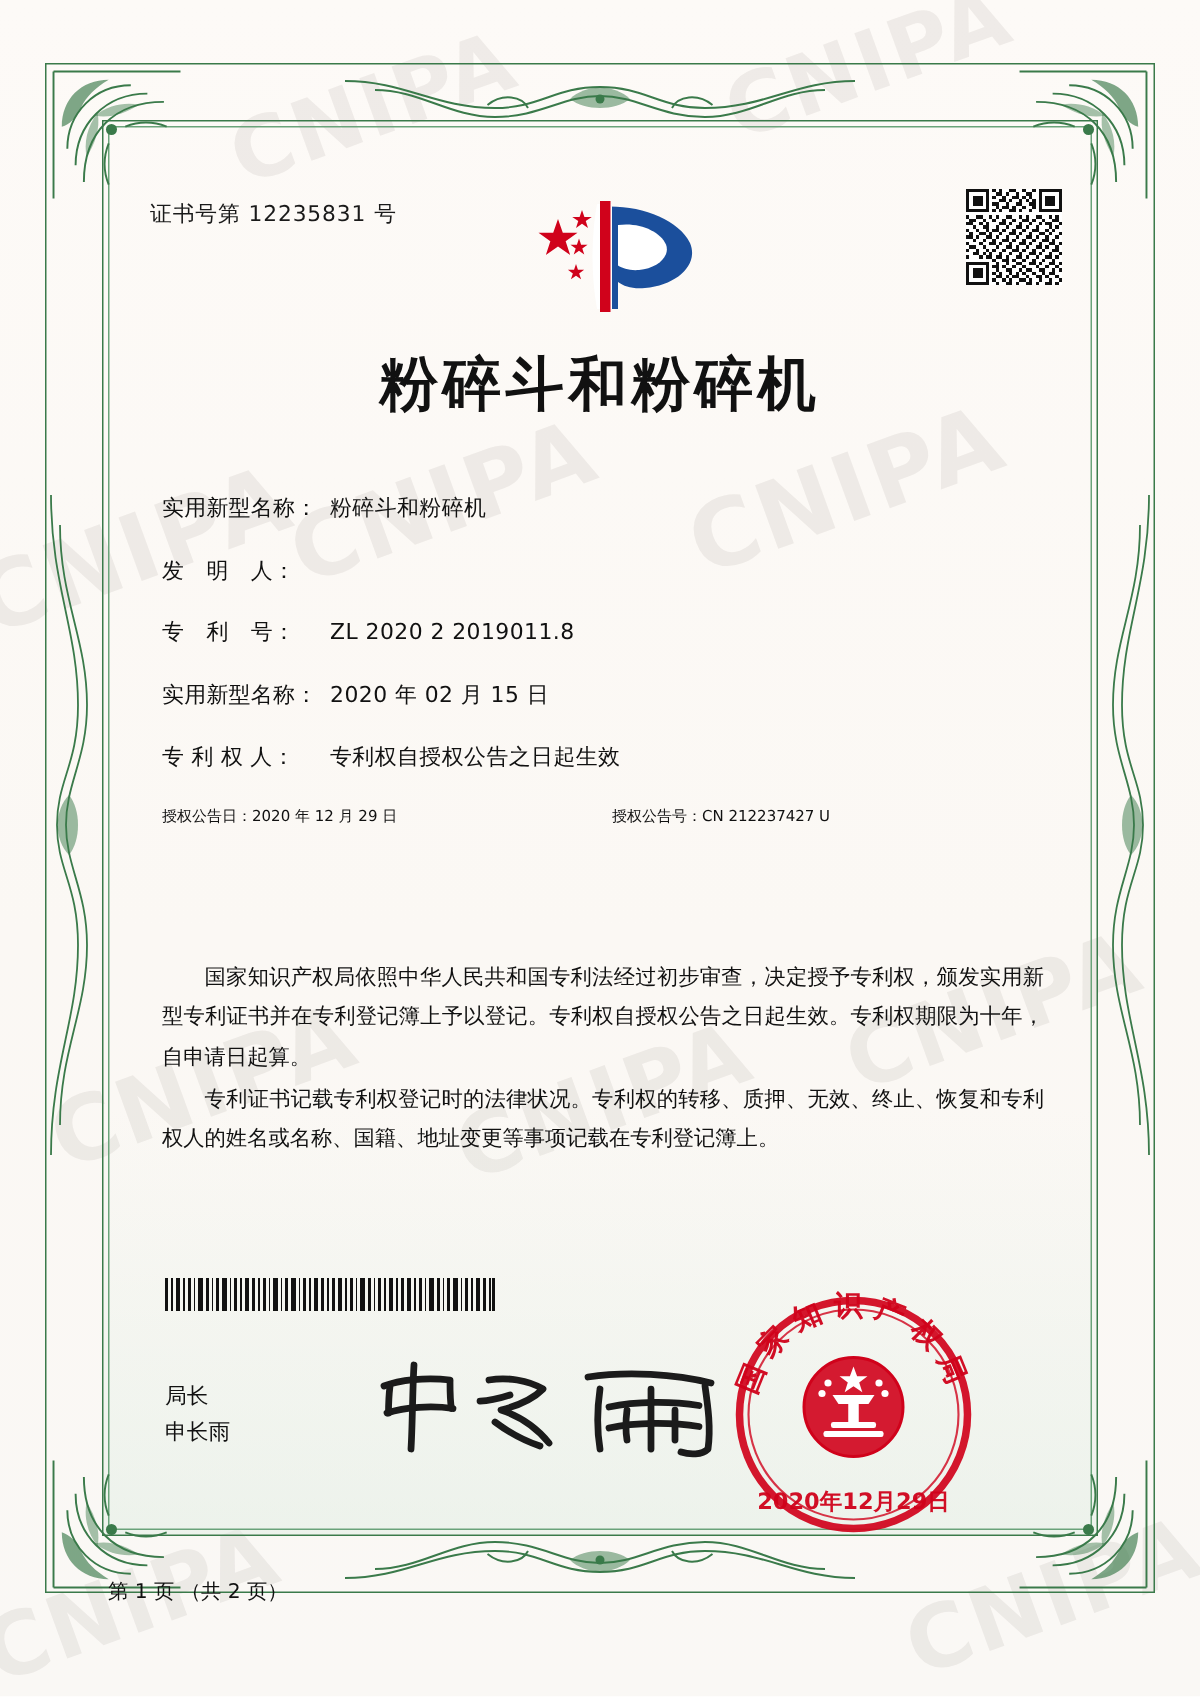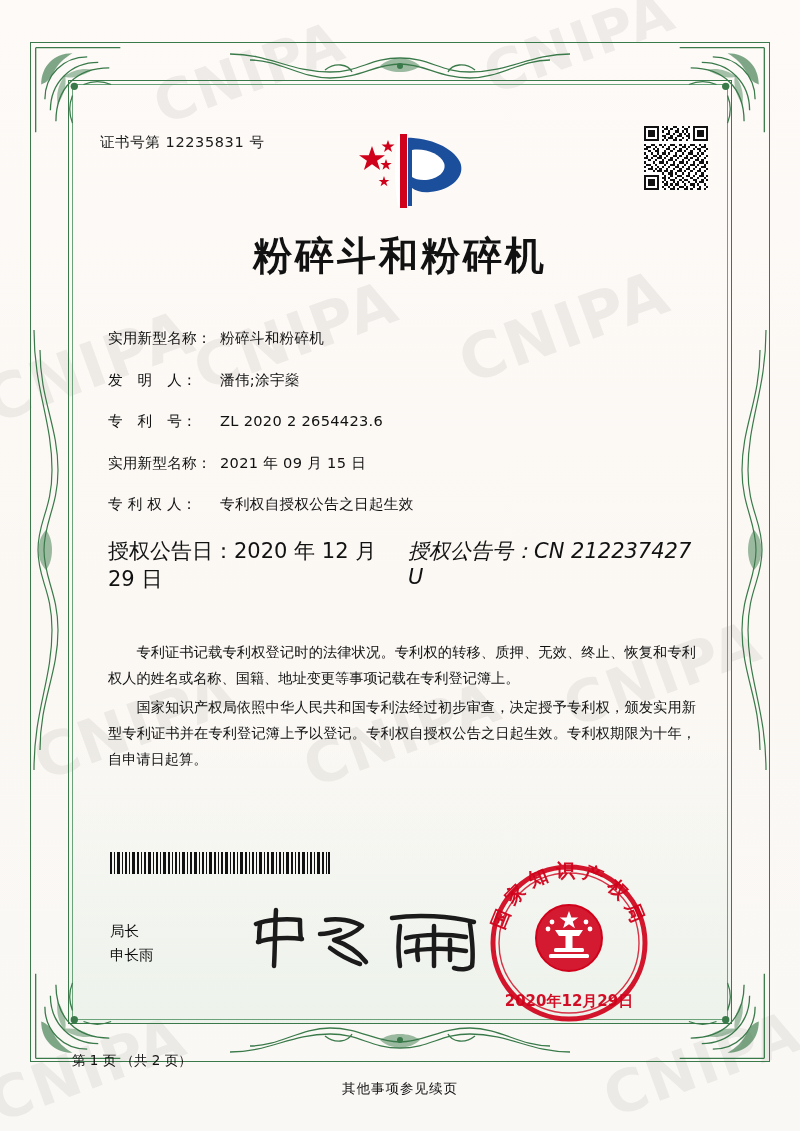--- a/index.html
+++ b/index.html
@@ -167,26 +167,26 @@
     letter-spacing: 0.2px;
   }
   .field .val {
     flex: 1 1 auto;
     letter-spacing: 0.3px;
   }
 
   .field-row2 {
     display: flex;
     align-items: baseline;
-    font-size: 21px;
+    font-size: 10px;
     color: #111;
     justify-content: flex-end;
   }
   .field-row2 .seg1 { width: 300px; flex: 0 0 300px; }
-  .field-row2 .seg2 { flex: 1 1 auto; font-style: italic; }
+  .field-row2 .seg2 { flex: 1 1 auto; }
 
   .para {
     position: absolute;
     left: 36px;
     top: 555px;
     width: 588px;
     font-size: 14.2px;
     line-height: 1.85;
     color: #111;
     text-align: justify;
@@ -645,47 +645,46 @@
 
     <div class="title">粉碎斗和粉碎机</div>
 
     <div class="fields">
       <div class="field">
         <span class="lab">实用新型名称：</span>
         <span class="val">粉碎斗和粉碎机</span>
       </div>
       <div class="field">
         <span class="lab">发　明　人：</span>
-        <span class="val">潘伟;涂宇燊</span>
       </div>
       <div class="field">
         <span class="lab">专　利　号：</span>
-        <span class="val">ZL 2020 2 2654423.6</span>
+        <span class="val">ZL 2020 2 2019011.8</span>
       </div>
       <div class="field">
         <span class="lab">实用新型名称：</span>
-        <span class="val">2021 年 09 月 15 日</span>
+        <span class="val">2020 年 02 月 15 日</span>
       </div>
       <div class="field">
         <span class="lab">专 利 权 人：</span>
         <span class="val">专利权自授权公告之日起生效</span>
       </div>
       <div class="field-row2">
         <span class="seg1">
           <span>授权公告日：</span><span>2020 年 12 月 29 日</span>
         </span>
         <span class="seg2">
           <span>授权公告号：</span><span>CN 212237427 U</span>
         </span>
       </div>
     </div>
 
     <div class="para">
+      <p>国家知识产权局依照中华人民共和国专利法经过初步审查，决定授予专利权，颁发实用新型专利证书并在专利登记簿上予以登记。专利权自授权公告之日起生效。专利权期限为十年，自申请日起算。</p>
       <p>专利证书记载专利权登记时的法律状况。专利权的转移、质押、无效、终止、恢复和专利权人的姓名或名称、国籍、地址变更等事项记载在专利登记簿上。</p>
-      <p>国家知识产权局依照中华人民共和国专利法经过初步审查，决定授予专利权，颁发实用新型专利证书并在专利登记簿上予以登记。专利权自授权公告之日起生效。专利权期限为十年，自申请日起算。</p>
     </div>
 
     <div class="barcode">
       <svg viewBox="0 0 220 22" xmlns="http://www.w3.org/2000/svg" shape-rendering="crispEdges">
         <g fill="#111">
           <rect x="0" y="0" width="2" height="22"></rect>
             <rect x="4" y="0" width="1" height="22"></rect>
           <rect x="7" y="0" width="3" height="22"></rect>
             <rect x="12" y="0" width="1" height="22"></rect>
           <rect x="15" y="0" width="2" height="22"></rect>
@@ -804,14 +803,13 @@
             <circle cx="21" cy="-9" r="2.4"></circle>
           </g>
         </g>
         <text x="89" y="152" text-anchor="middle" font-family="'DejaVu Sans','Liberation Sans',sans-serif" font-size="15" font-weight="700" fill="#d0021b" opacity="0.95">2020年12月29日</text>
       </svg>
     </div>
 
     <div class="page-num">第 1 页 （共 2 页）</div>
   </div>
 
-  <div class="footer-note">其他事项参见续页</div>
 </div>
 
 </body></html>

